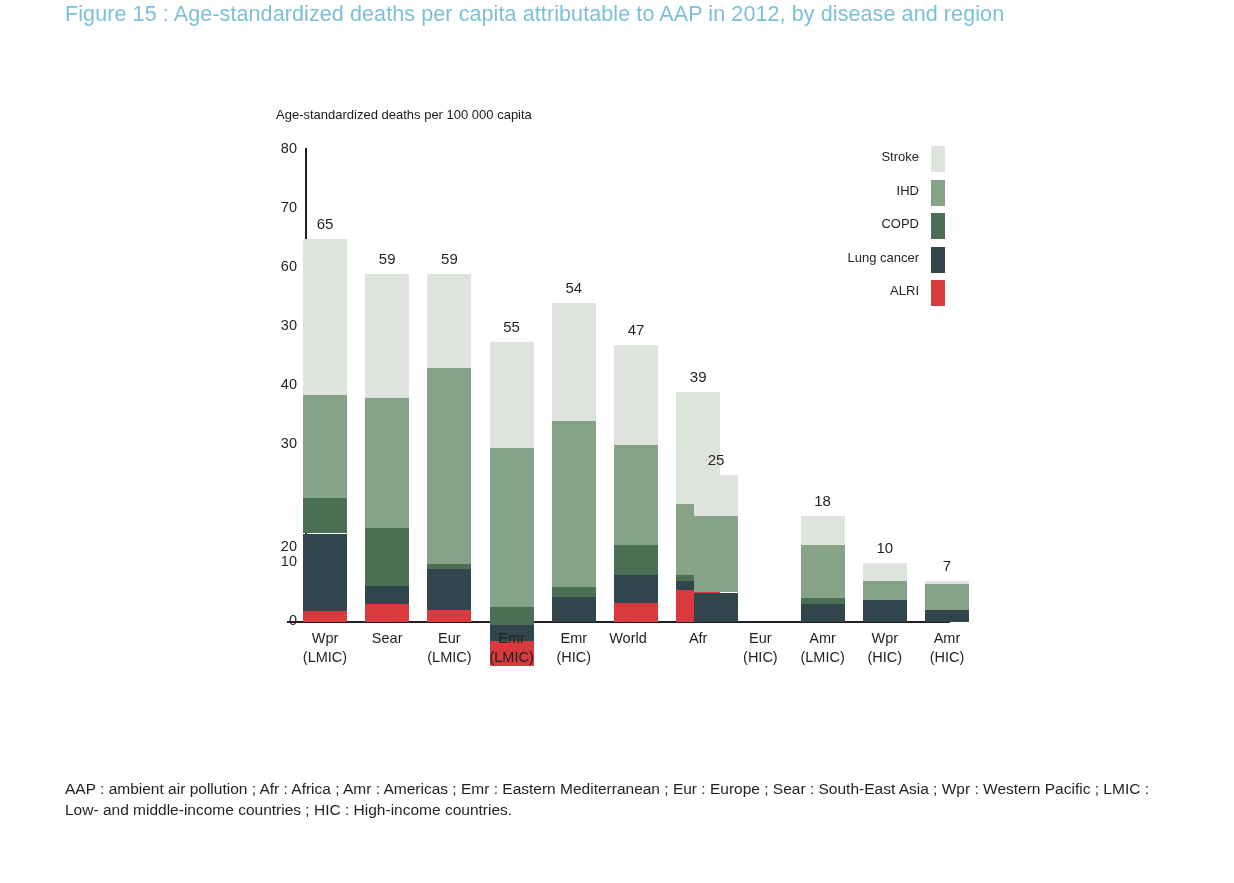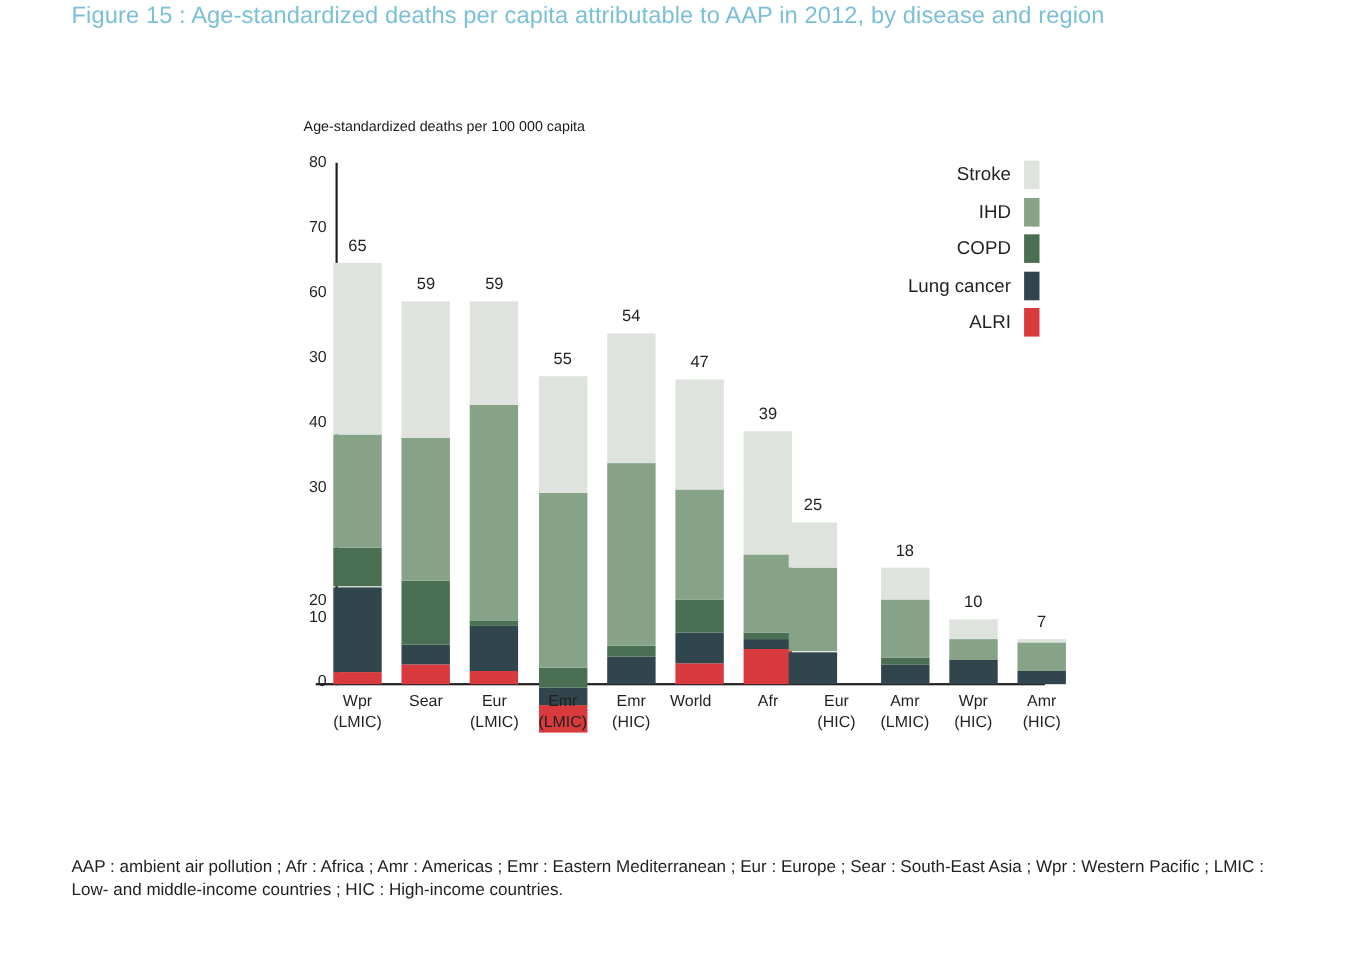--- a/index.html
+++ b/index.html
@@ -129,21 +129,21 @@
   .legend-row {
     position: absolute;
     left: 0;
     width: 145px;
     height: 24px;
   }
   .legend-label {
     position: absolute;
     right: 26px;
     top: 3px;
-    font-size: 17px;
+    font-size: 13px;
     color: #231f20;
     white-space: nowrap;
     text-align: right;
   }
   .legend-swatch {
     position: absolute;
     right: 0;
     top: 0;
     width: 14px;
     height: 26px;
@@ -264,21 +264,21 @@
     <div class="x-tick-label" style="left: 588px; top: 629px;"><span>World</span></div>
     <div class="bar-group" style="left: 676.2px; top: 0px; height: 622px; position: absolute;">
       <div class="bar-seg" style="background: rgb(217, 58, 62); height: 32.45px; top: 589.55px;"></div>
       <div class="bar-seg" style="background: rgb(49, 69, 76); height: 8.85px; top: 580.7px;"></div>
       <div class="bar-seg" style="background: rgb(74, 111, 82); height: 5.9px; top: 574.8px;"></div>
       <div class="bar-seg" style="background: rgb(134, 162, 135); height: 70.8px; top: 504px;"></div>
       <div class="bar-seg" style="background: rgb(223, 227, 221); height: 112.1px; top: 391.9px;"></div>
       <div class="bar-total-label" style="top: 367.9px;">39</div>
     </div>
     <div class="x-tick-label" style="left: 658.2px; top: 629px;"><span>Afr</span></div>
-    <div class="bar-group" style="left: 717px; top: 0px; height: 698px; position: absolute;">
+    <div class="bar-group" style="left: 694px; top: 0px; height: 698px; position: absolute;">
       <div class="bar-seg" style="background: rgb(49, 69, 76); height: 29.5px; top: 592.5px;"></div>
       <div class="bar-seg" style="background: rgb(134, 162, 135); height: 76.7px; top: 515.8px;"></div>
       <div class="bar-seg" style="background: rgb(223, 227, 221); height: 41.3px; top: 474.5px;"></div>
       <div class="bar-total-label" style="top: 450.5px;">25</div>
     </div>
     <div class="x-tick-label" style="left: 720.4px; top: 629px;"><span>Eur</span><span class="l2">(HIC)</span></div>
     <div class="bar-group" style="left: 800.6px; top: 0px; height: 622px; position: absolute;">
       <div class="bar-seg" style="background: rgb(49, 69, 76); height: 17.7px; top: 604.3px;"></div>
       <div class="bar-seg" style="background: rgb(74, 111, 82); height: 5.9px; top: 598.4px;"></div>
       <div class="bar-seg" style="background: rgb(134, 162, 135); height: 53.1px; top: 545.3px;"></div>

